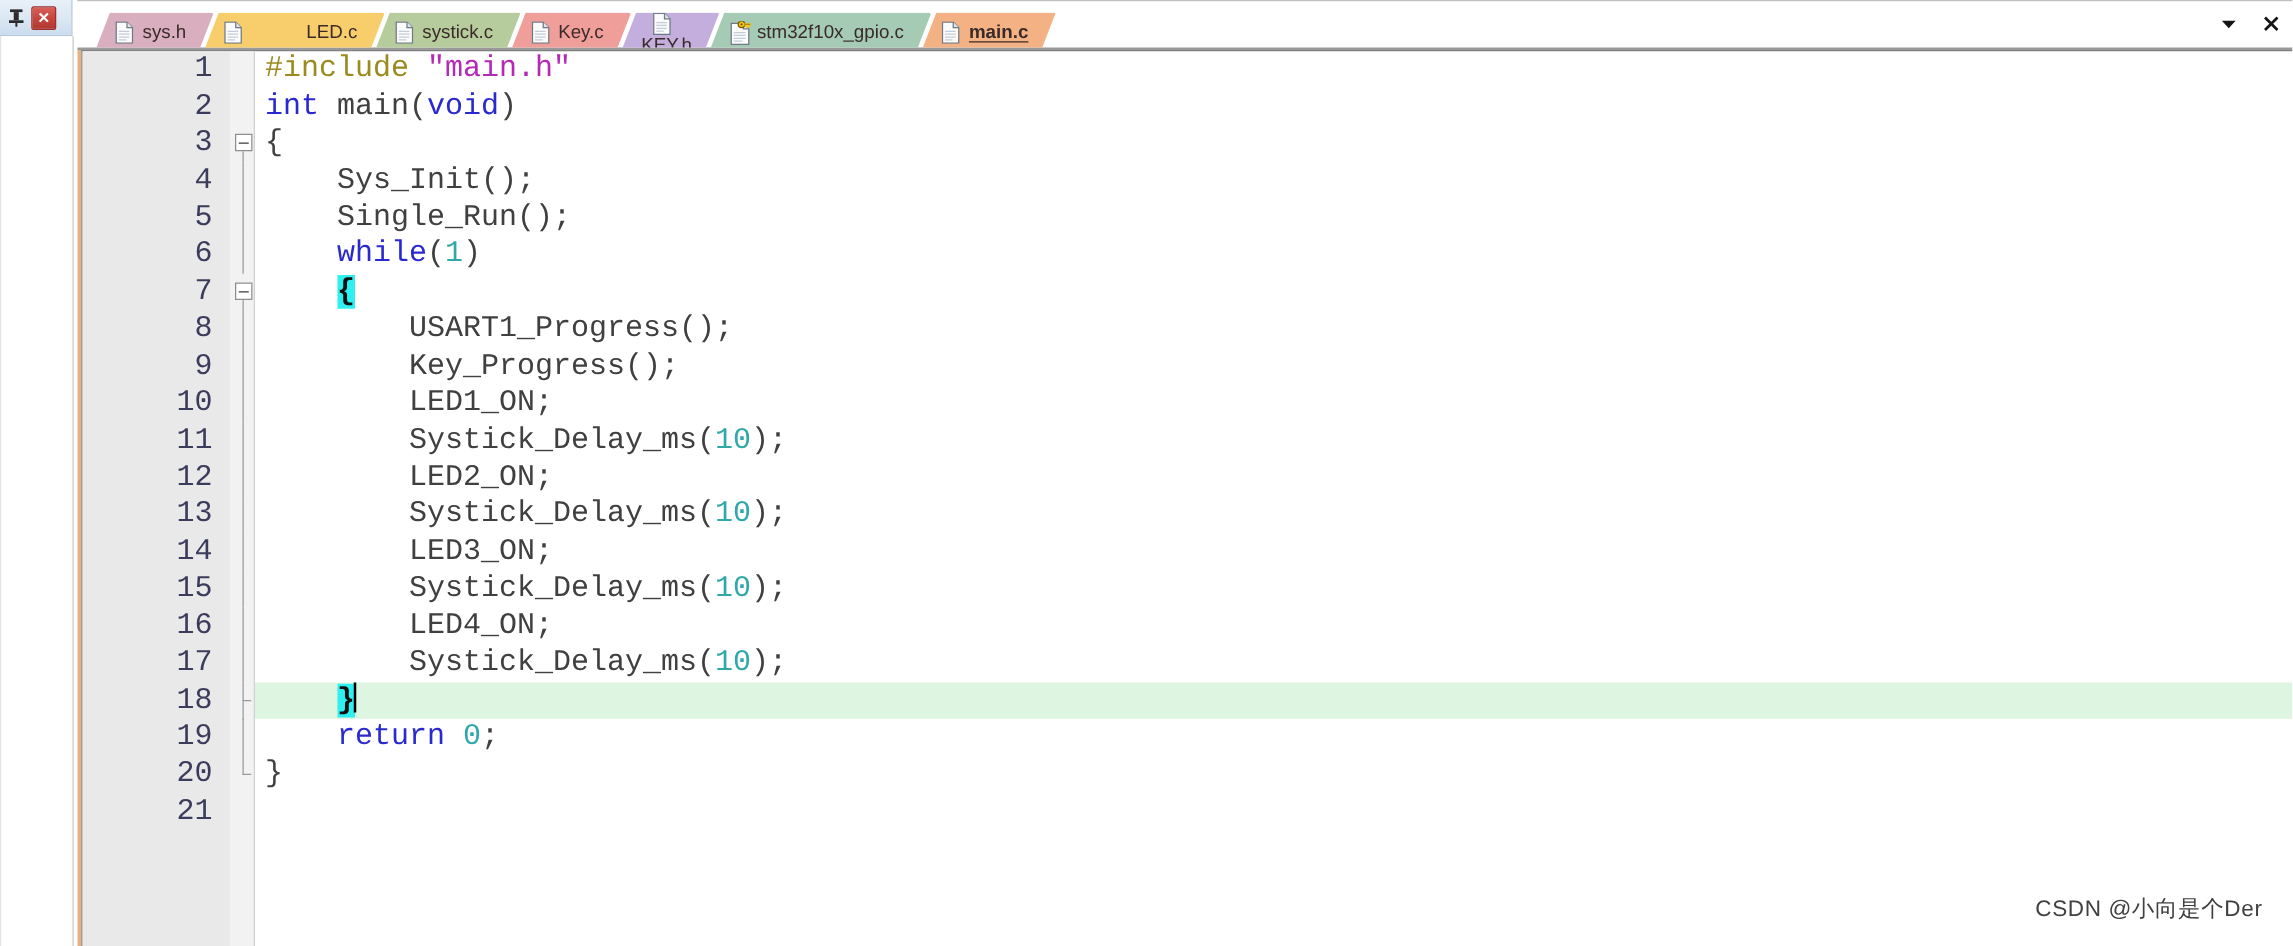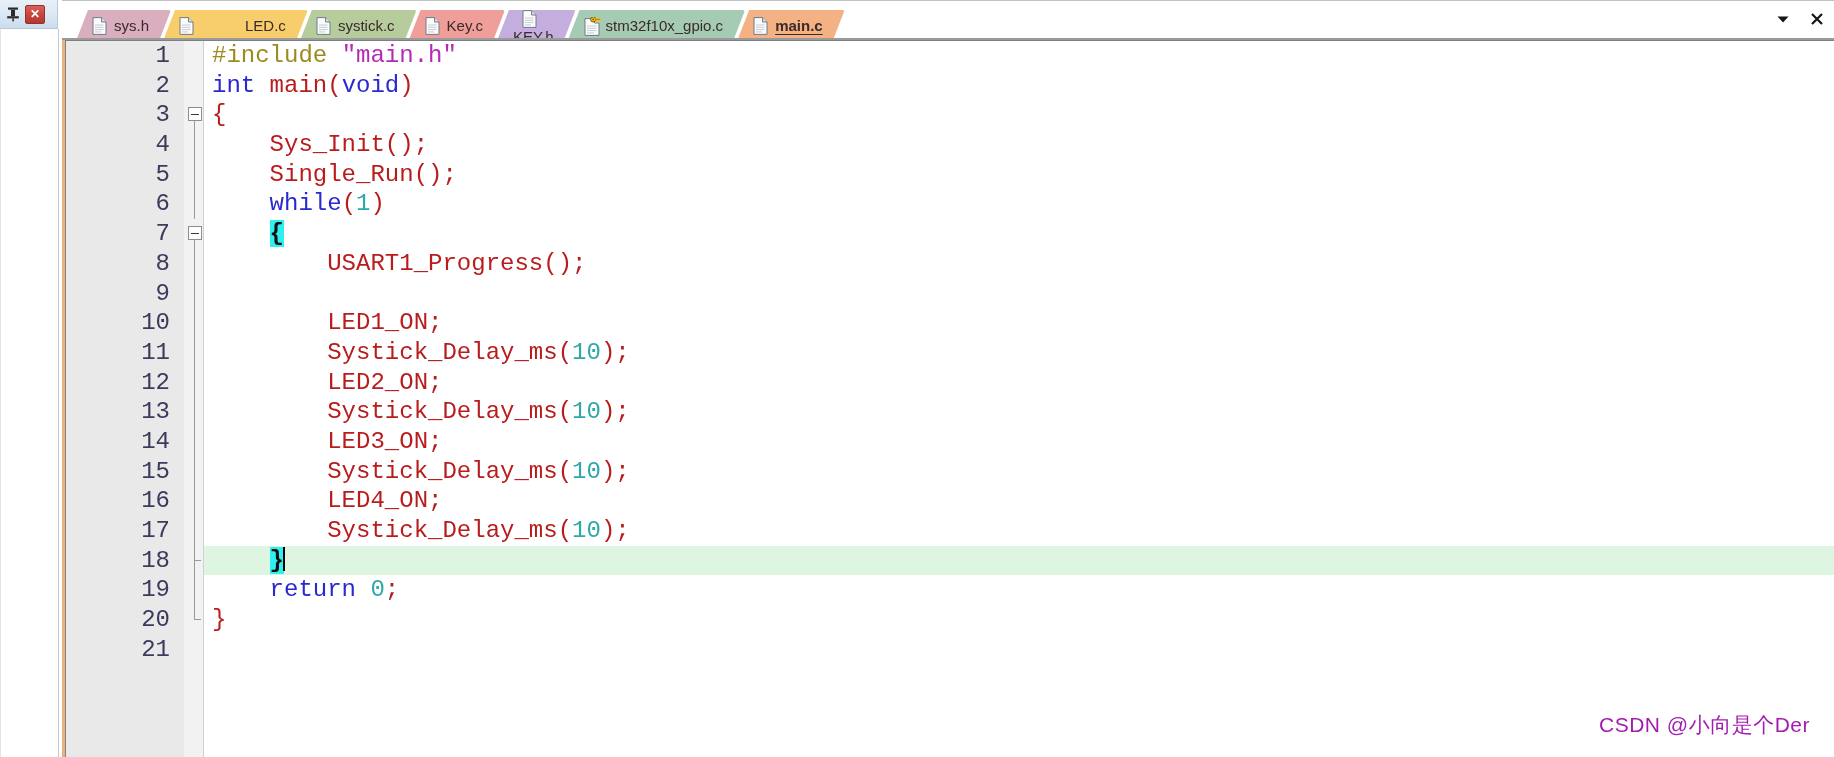--- a/index.html
+++ b/index.html
@@ -235,41 +235,41 @@
     color: #1b1b3a;
     font-family: "Liberation Mono", "DejaVu Sans Mono", monospace;
     font-size: 24px;
     line-height: 29.7px;
     white-space: pre;
   }
   .tk-pre  { color: #9b8b1f; }   
   .tk-str  { color: #b52ab5; }   
   .tk-kw   { color: #2929cf; }   
   .tk-num  { color: #2fa8a8; }   
-  .tk-id   { color: #b91c1c; }   
+  .tk-id   { color: #404040; }   
   .tk-brace-hl {
     background: #2ff0f0;
     color: #101010;
     font-weight: bold;
   }
   .caret {
     display: inline-block;
     width: 2px;
     height: 24px;
     background: #000;
     vertical-align: -4px;
     margin-left: -1px;
   }
 
   
   .watermark {
     position: absolute;
     right: 24px; bottom: 18px;
-    color: #a21caf;
-    font-size: 21px;
+    color: #404040;
+    font-size: 18px;
     font-family: "Liberation Sans", sans-serif;
     letter-spacing: 0.5px;
     user-select: none;
   }
 </style>
 </head>
 <body>
 
 <div id="app">
 
@@ -423,21 +423,21 @@
       <div class="fold-margin"></div>
       <div class="code-area" id="code-area">
           <div class="row"><div class="lineno">1</div><div class="foldcell"></div><div class="code"><span class="tk-pre">#include </span><span class="tk-str">"main.h"</span></div></div>
           <div class="row"><div class="lineno">2</div><div class="foldcell"></div><div class="code"><span class="tk-kw">int</span><span class="tk-id"> main(</span><span class="tk-kw">void</span><span class="tk-id">)</span></div></div>
           <div class="row"><div class="lineno">3</div><div class="foldcell"><div class="foldbox"></div><div class="foldline" style="top: 21px; height: 9px;"></div></div><div class="code"><span class="tk-id">{</span></div></div>
           <div class="row"><div class="lineno">4</div><div class="foldcell"><div class="foldline"></div></div><div class="code"><span class="tk-id">    Sys_Init();</span></div></div>
           <div class="row"><div class="lineno">5</div><div class="foldcell"><div class="foldline"></div></div><div class="code"><span class="tk-id">    Single_Run();</span></div></div>
           <div class="row"><div class="lineno">6</div><div class="foldcell"><div class="foldline"></div></div><div class="code"><span class="tk-id">    </span><span class="tk-kw">while</span><span class="tk-id">(</span><span class="tk-num">1</span><span class="tk-id">)</span></div></div>
           <div class="row"><div class="lineno">7</div><div class="foldcell"><div class="foldbox"></div><div class="foldline" style="top: 21px; height: 9px;"></div></div><div class="code"><span class="tk-id">    </span><span class="tk-brace-hl">{</span></div></div>
           <div class="row"><div class="lineno">8</div><div class="foldcell"><div class="foldline"></div></div><div class="code"><span class="tk-id">        USART1_Progress();</span></div></div>
-          <div class="row"><div class="lineno">9</div><div class="foldcell"><div class="foldline"></div></div></div>
+          <div class="row"><div class="lineno">9</div><div class="foldcell"><div class="foldline"></div></div><div class="code"><span class="tk-id">        Key_Progress();</span></div></div>
           <div class="row"><div class="lineno">10</div><div class="foldcell"><div class="foldline"></div></div><div class="code"><span class="tk-id">        LED1_ON;</span></div></div>
           <div class="row"><div class="lineno">11</div><div class="foldcell"><div class="foldline"></div></div><div class="code"><span class="tk-id">        Systick_Delay_ms(</span><span class="tk-num">10</span><span class="tk-id">);</span></div></div>
           <div class="row"><div class="lineno">12</div><div class="foldcell"><div class="foldline"></div></div><div class="code"><span class="tk-id">        LED2_ON;</span></div></div>
           <div class="row"><div class="lineno">13</div><div class="foldcell"><div class="foldline"></div></div><div class="code"><span class="tk-id">        Systick_Delay_ms(</span><span class="tk-num">10</span><span class="tk-id">);</span></div></div>
           <div class="row"><div class="lineno">14</div><div class="foldcell"><div class="foldline"></div></div><div class="code"><span class="tk-id">        LED3_ON;</span></div></div>
           <div class="row"><div class="lineno">15</div><div class="foldcell"><div class="foldline"></div></div><div class="code"><span class="tk-id">        Systick_Delay_ms(</span><span class="tk-num">10</span><span class="tk-id">);</span></div></div>
           <div class="row"><div class="lineno">16</div><div class="foldcell"><div class="foldline"></div></div><div class="code"><span class="tk-id">        LED4_ON;</span></div></div>
           <div class="row"><div class="lineno">17</div><div class="foldcell"><div class="foldline"></div></div><div class="code"><span class="tk-id">        Systick_Delay_ms(</span><span class="tk-num">10</span><span class="tk-id">);</span></div></div>
           <div class="row current"><div class="rowbg"></div><div class="lineno">18</div><div class="foldcell"><div class="foldline" style="height: 15px;"></div><div class="foldend"></div><div class="foldline" style="top: 15px; height: 15px;"></div></div><div class="code"><span class="tk-id">    </span><span class="tk-brace-hl">}</span><span class="caret"></span></div></div>
           <div class="row"><div class="lineno">19</div><div class="foldcell"><div class="foldline"></div></div><div class="code"><span class="tk-id">    </span><span class="tk-kw">return</span><span class="tk-id"> </span><span class="tk-num">0</span><span class="tk-id">;</span></div></div>

